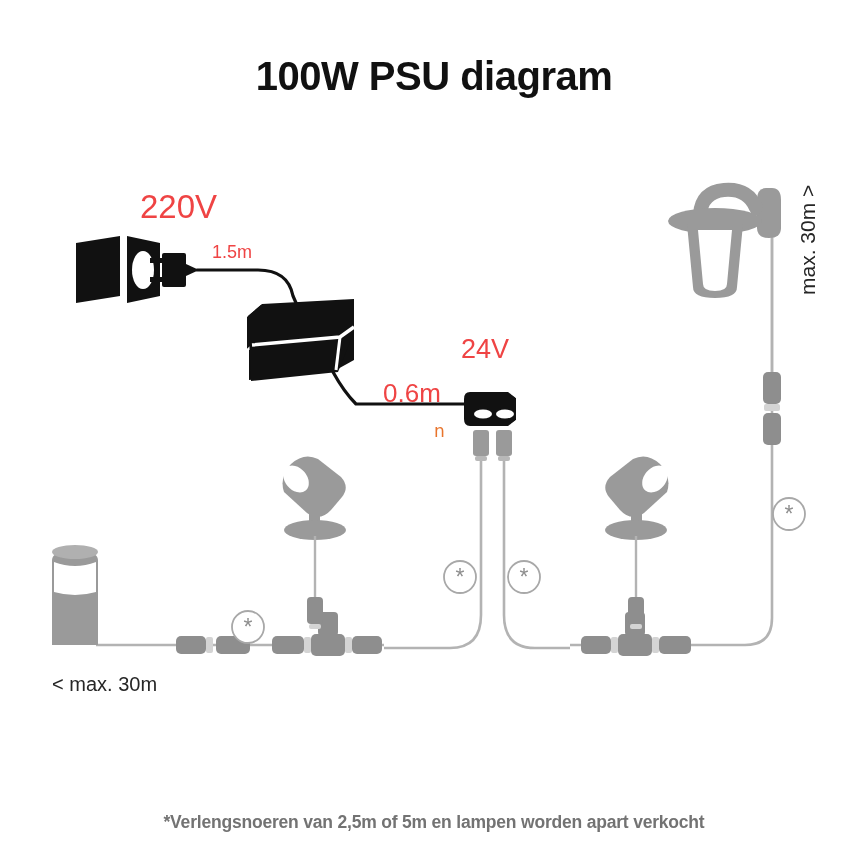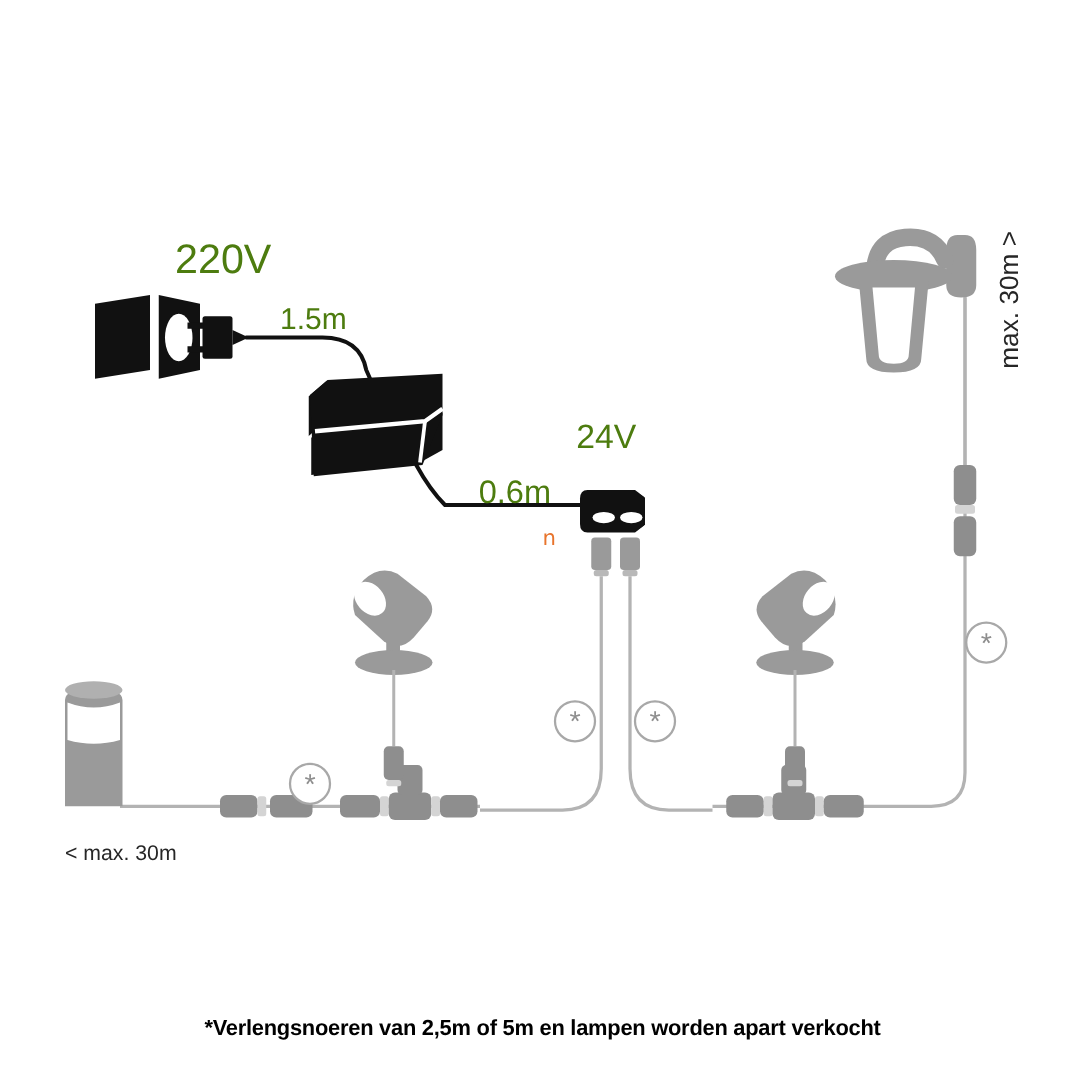--- a/index.html
+++ b/index.html
@@ -35,52 +35,52 @@
   }
   .footnote {
     position: absolute;
     left: 0;
     top: 812px;
     width: 868px;
     text-align: center;
     font-size: 17.5px;
     font-weight: bold;
     letter-spacing: -0.2px;
-    color: #000000;
+    color: #737373;
   }
   .label {
     position: absolute;
-    color: #4d7c0f;
+    color: #ef4444;
     white-space: nowrap;
   }
   .label-220v {
     left: 140px;
     top: 188px;
     font-size: 33px;
     letter-spacing: 0px;
   }
   .label-24v {
     left: 461px;
     top: 334px;
     font-size: 27px;
   }
   .label-15m {
-    left: 224px;
+    left: 212px;
     top: 242px;
-    font-size: 24px;
+    font-size: 18px;
   }
   .label-06m {
     left: 383px;
     top: 378px;
     font-size: 26px;
   }
   .label-maxleft {
     left: 52px;
     top: 673px;
-    font-size: 17px;
+    font-size: 20px;
     color: #262626;
   }
   .label-maxright {
     left: 796px;
     top: 165px;
     font-size: 21px;
     color: #262626;
     transform-origin: left top;
     transform: rotate(-90deg) translate(-130px, 0px);
   }
@@ -98,20 +98,21 @@
     top: 0;
     width: 868px;
     height: 868px;
   }
 </style>
 </head>
 <body>
 
 <div id="root">
 
+  <div class="diagram-title">100W PSU diagram</div>
 
   <svg class="scene" viewBox="0 0 868 868">
 
     <g>
       <polygon points="76,243 120,236 120,296 76,303" fill="#111111"></polygon>
       <polygon points="127,236 160,243 160,296 127,303" fill="#111111"></polygon>
       <ellipse cx="143" cy="270" rx="11" ry="19" fill="#ffffff"></ellipse>
     </g>
 
     <g>

